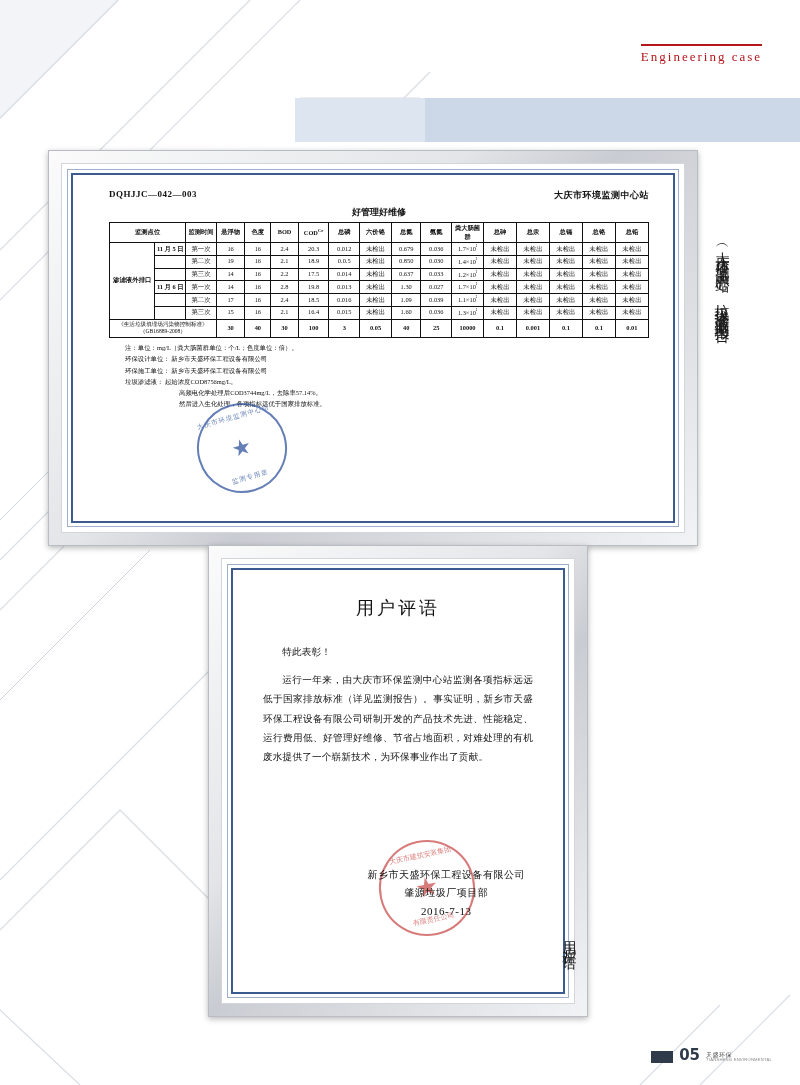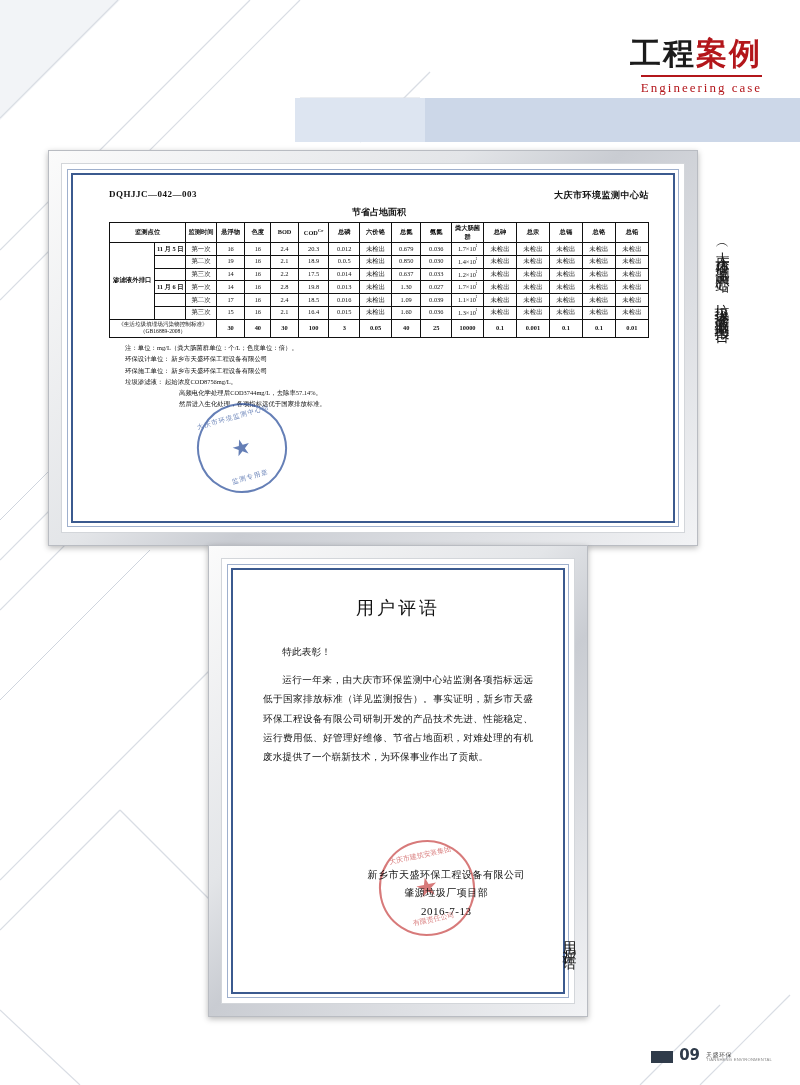--- a/index.html
+++ b/index.html
@@ -329,35 +329,34 @@
   </g>
   <g stroke="#cfd5de" stroke-width="1" fill="none">
     <line x1="0" y1="520" x2="260" y2="260"></line>
     <line x1="0" y1="700" x2="150" y2="550"></line>
   </g>
 </svg>
 
 <div class="header-band"></div>
 <div class="header-band-light"></div>
 <div class="header-title-wrap">
-  <div class="header-title"><span>工程</span><span class="accent">案例</span></div>
   <div class="header-sub">Engineering case</div>
 </div>
 
 <div class="frame" id="frame-report">
   <div class="inner-bevel"></div>
   <div class="paper">
     <div class="rep-content">
 
       <div class="rep-topline">
         <span class="rep-docno">DQHJJC—042—003</span>
         <span class="rep-org">大庆市环境监测中心站</span>
       </div>
 
-      <div class="rep-tabletitle">节省占地面积</div>
+      <div class="rep-tabletitle">好管理好维修</div>
 
       <table class="rep-table">
         <colgroup>
           <col style="width:8.0%">
           <col style="width:5.4%">
           <col style="width:5.4%">
           <col style="width:5.0%">
           <col style="width:4.6%">
           <col style="width:4.8%">
           <col style="width:5.4%">
@@ -565,18 +564,18 @@
         <div class="tst-date">2016-7-13</div>
       </div>
     </div>
   </div>
 </div>
 
 <div class="side-caption" id="caption-testimonial">用户评语</div>
 
 <div class="footer">
   <div class="footer-bar"></div>
-  <div class="footer-page">09</div>
+  <div class="footer-page">05</div>
   <div class="footer-brand">
     <div class="cn">天盛环保</div>
     <div class="en">TIANSHENG ENVIRONMENTAL</div>
   </div>
 </div>
 
 </body></html>

